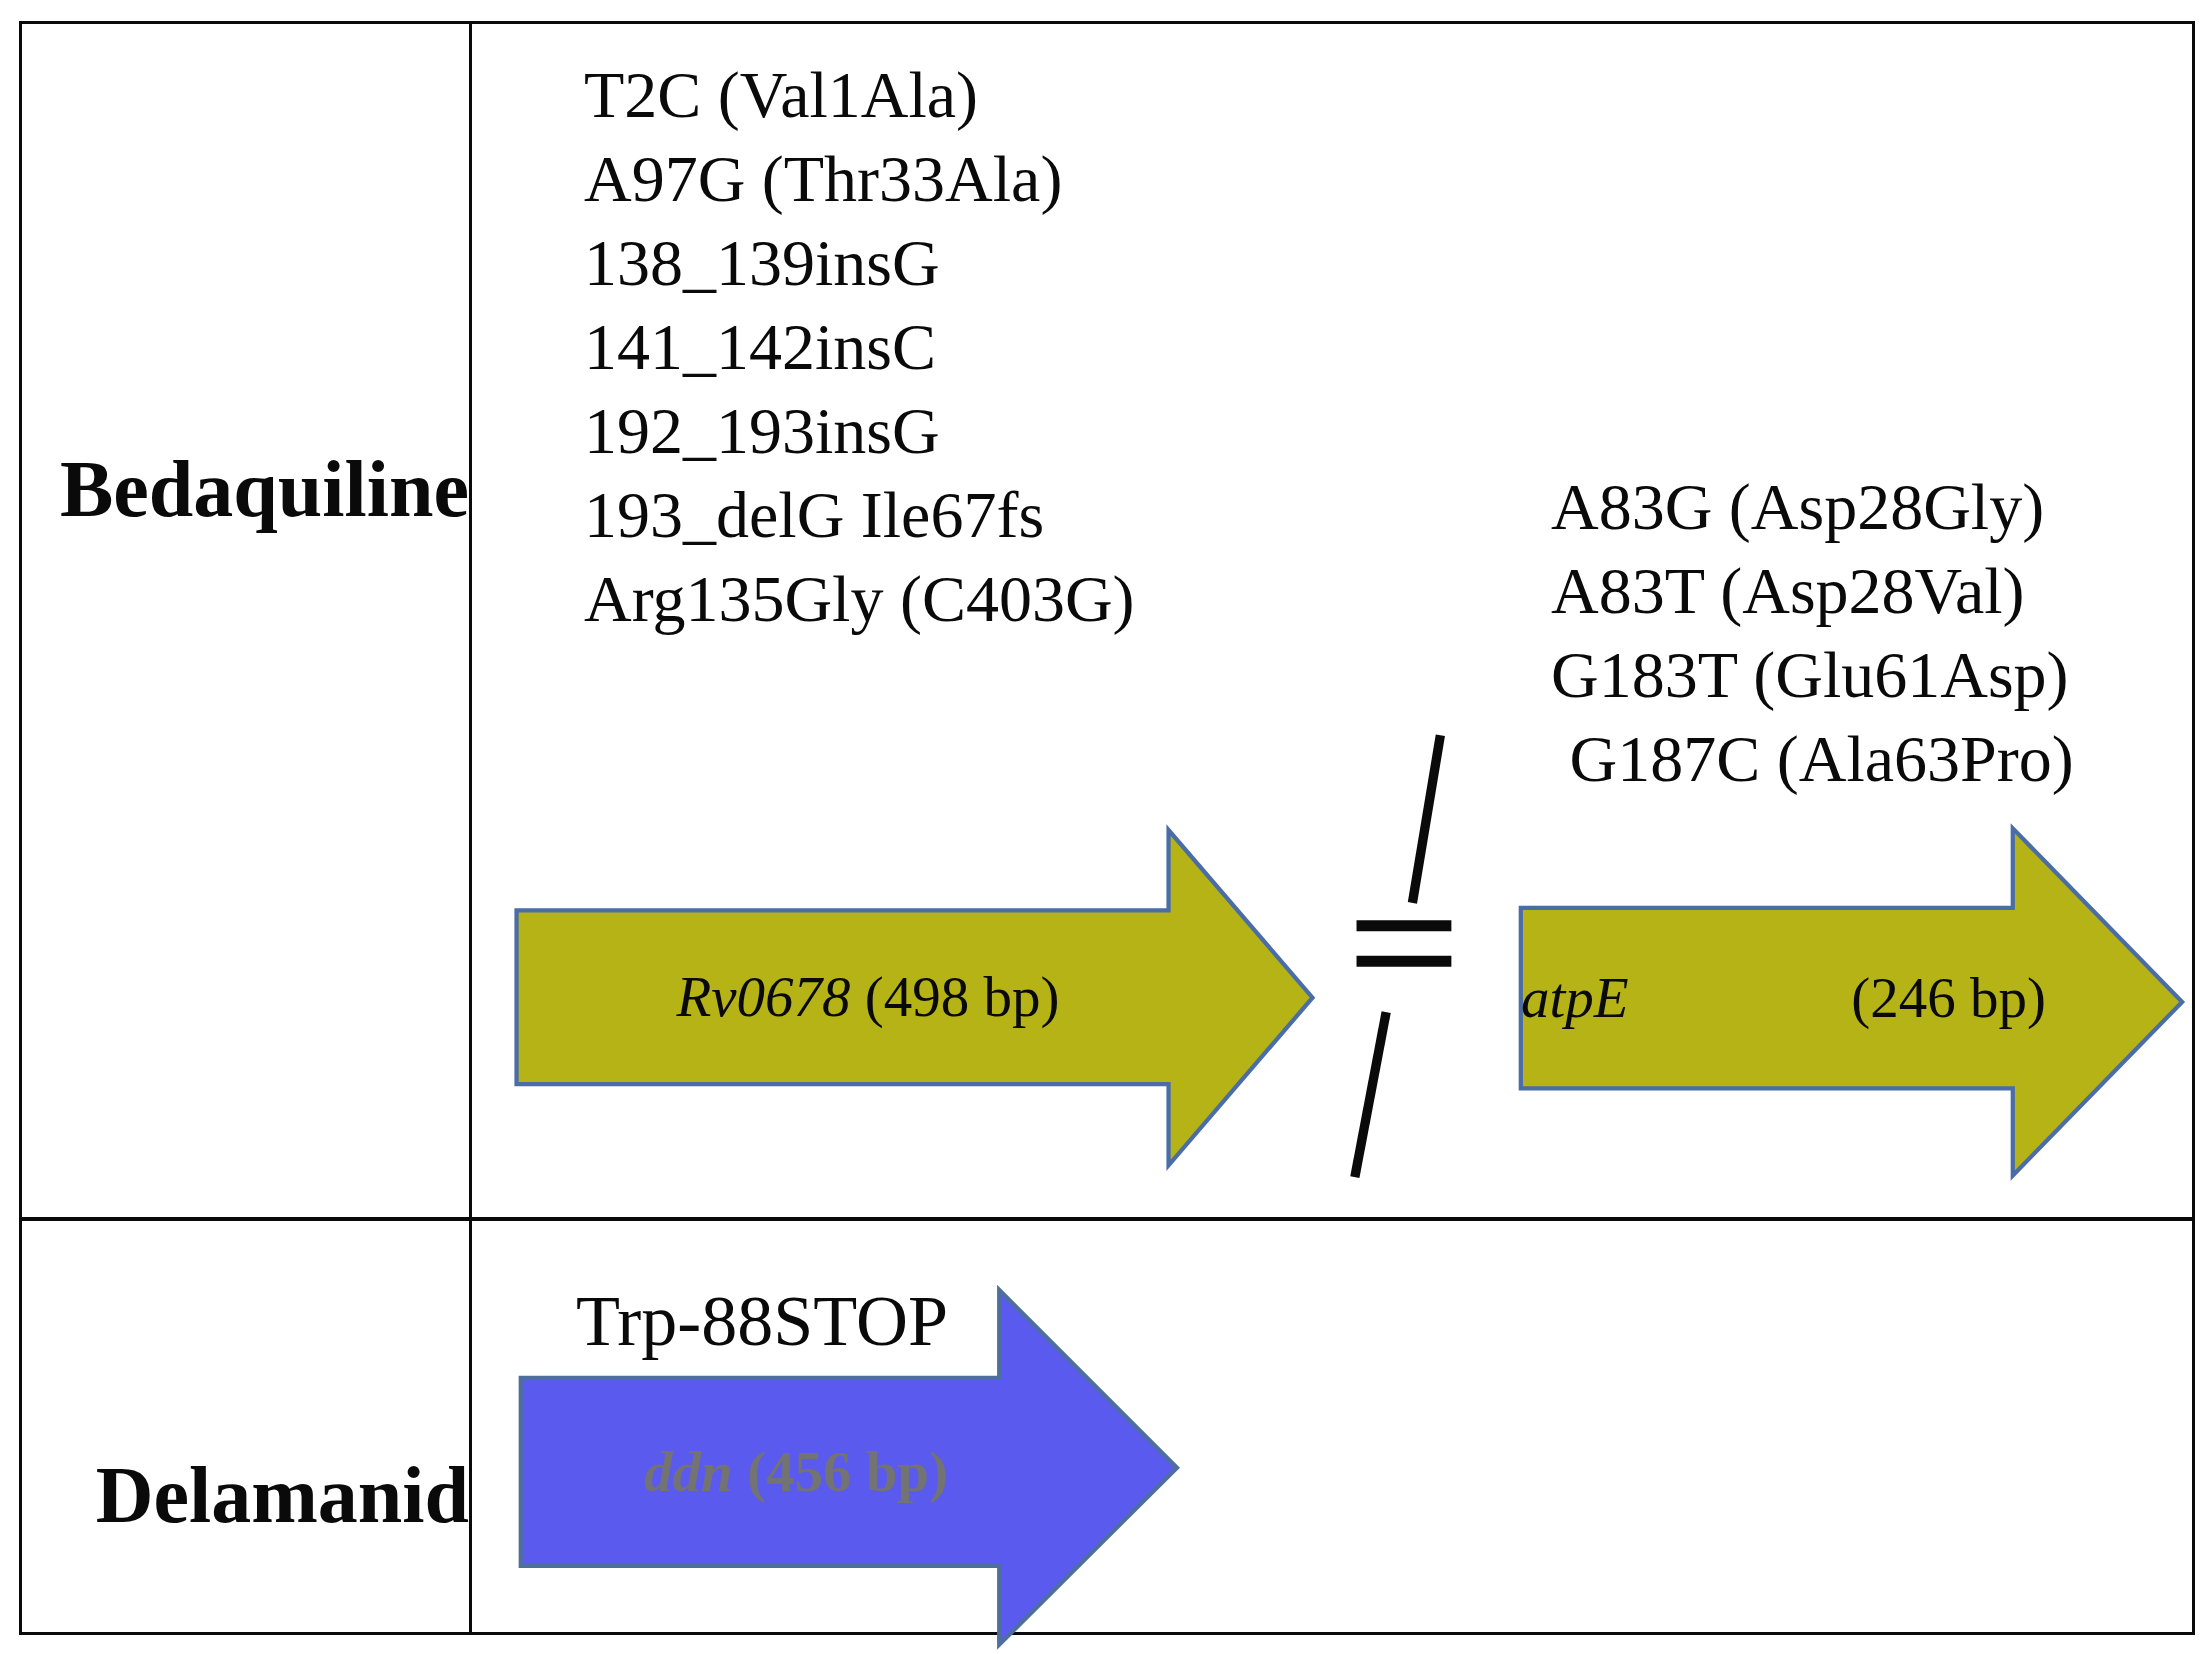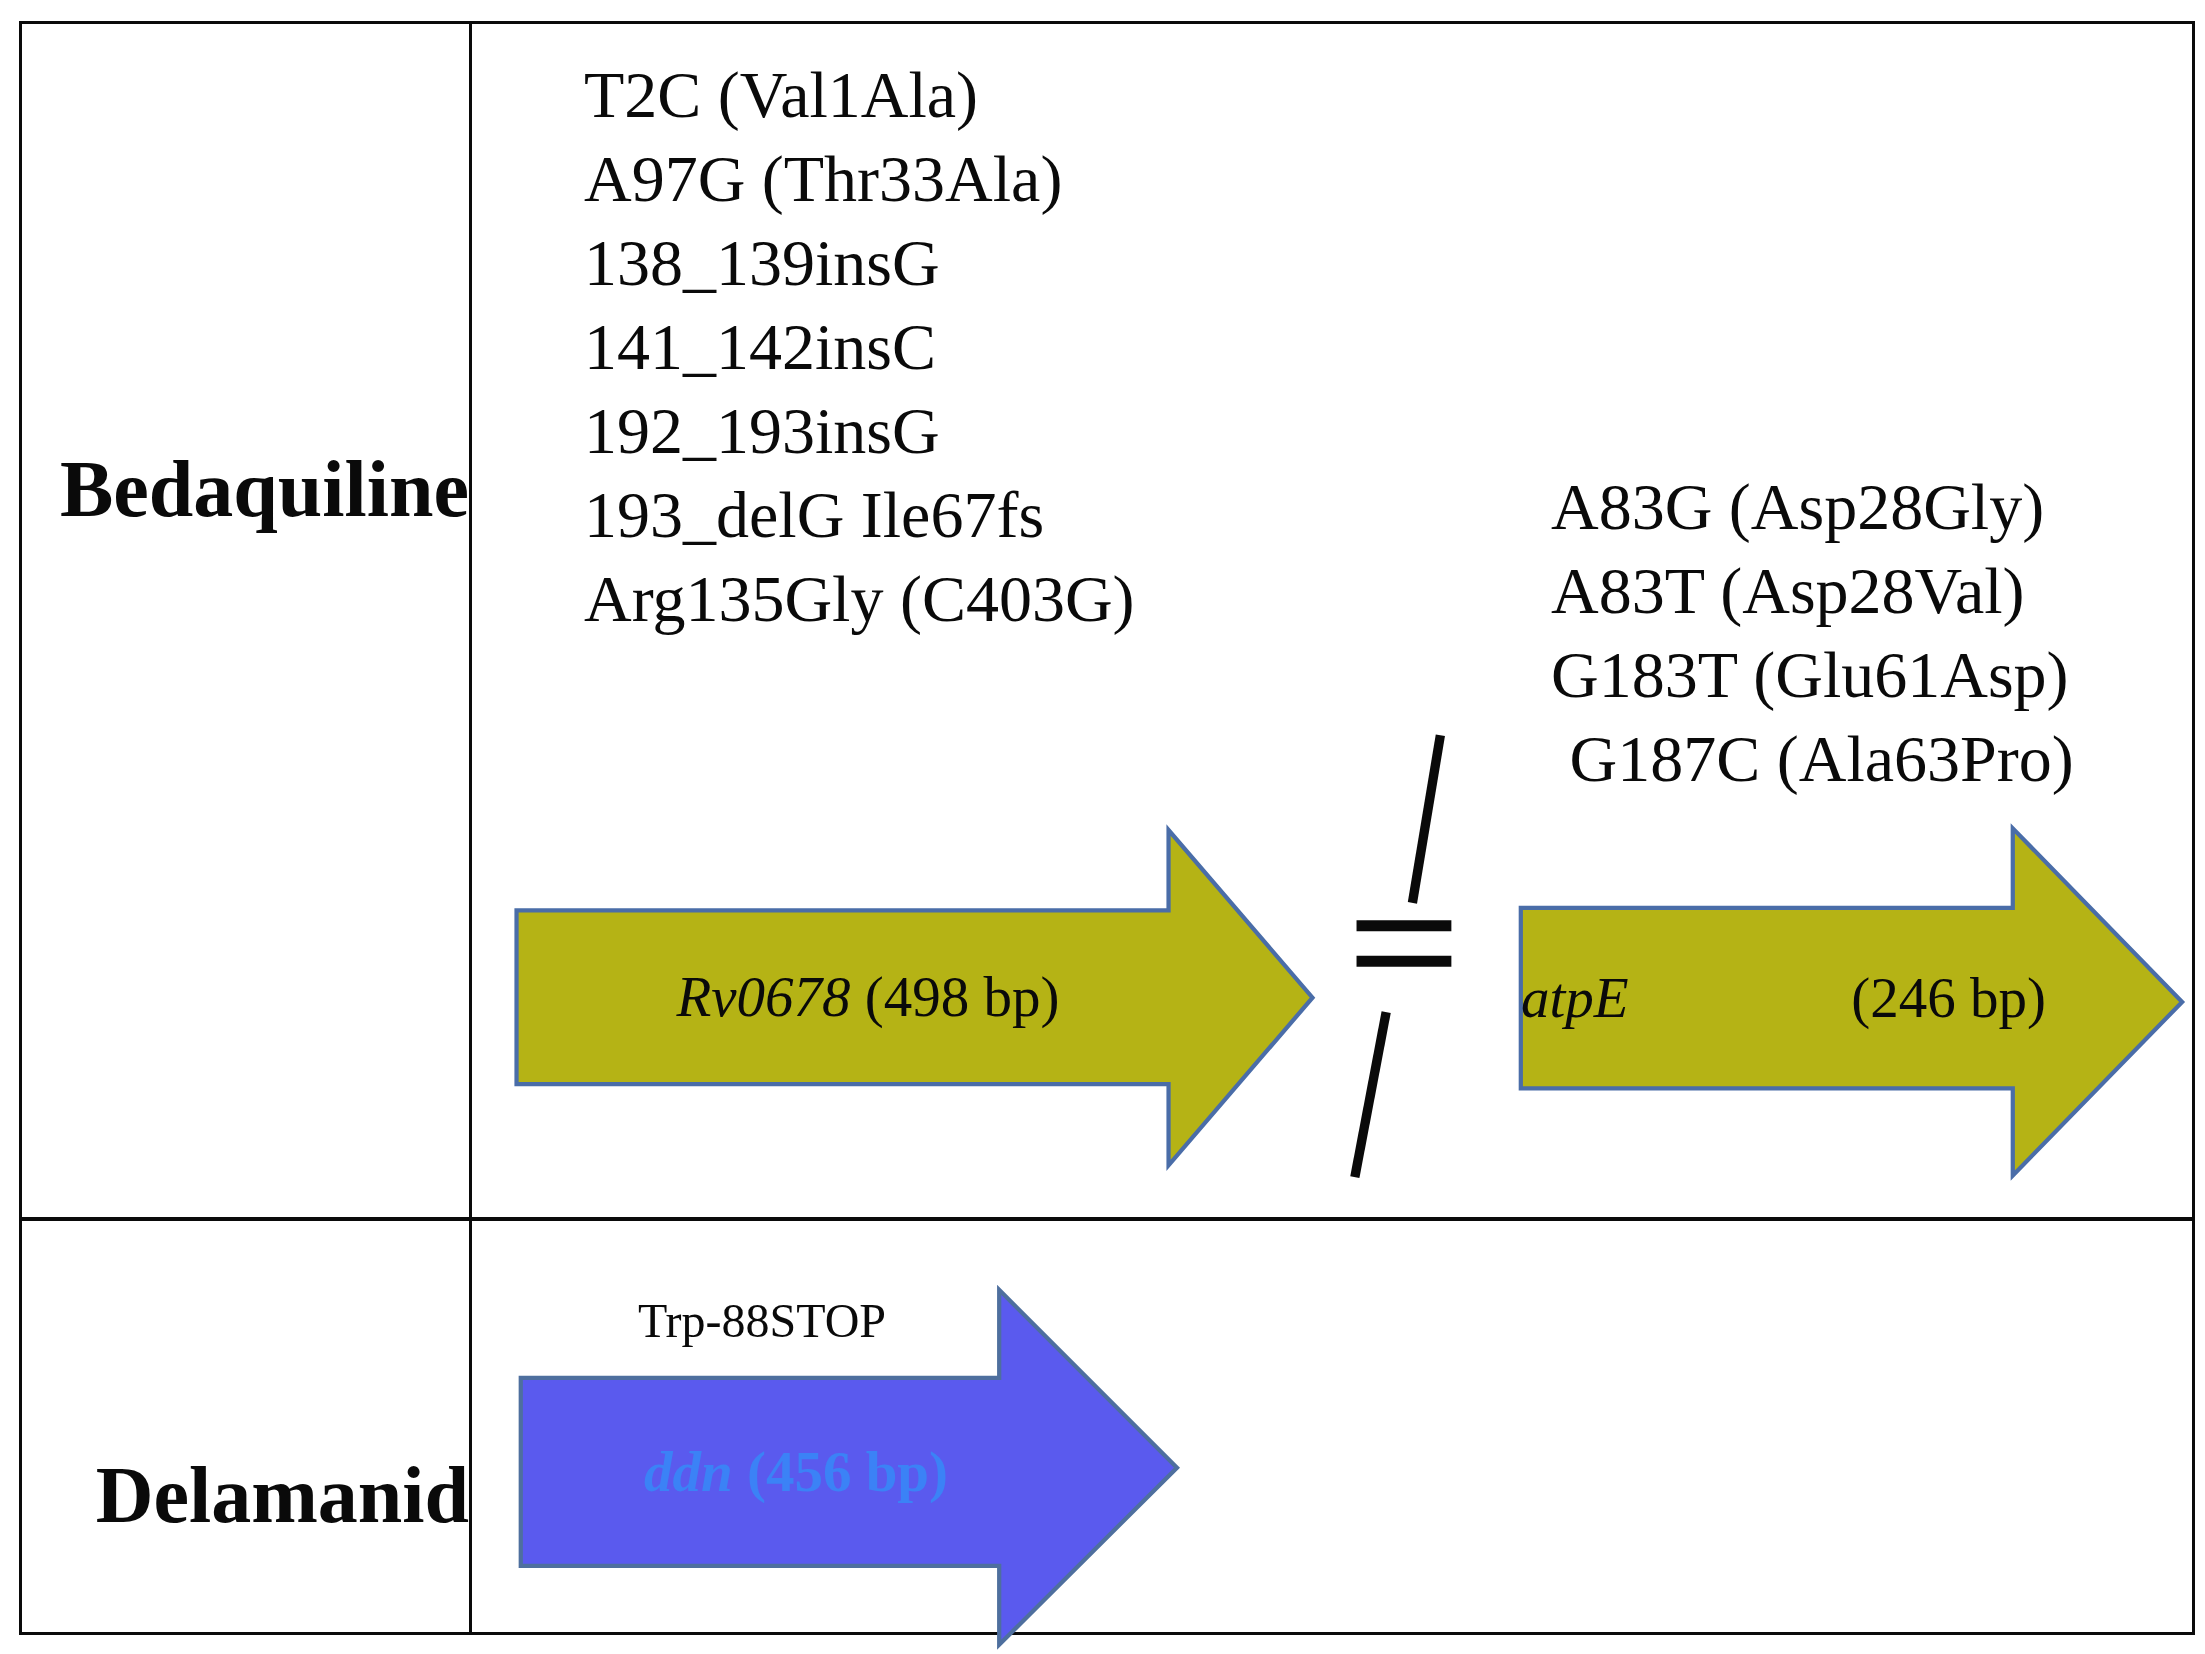--- a/index.html
+++ b/index.html
@@ -21,30 +21,30 @@
     font-size:80px;font-weight:bold;line-height:85px;white-space:nowrap;
   }
   .drug-bdq{top:447px;}
   .drug-dlm{top:1405px;margin-top:48px;}
   .mut-list{font-size:66px;line-height:84px;white-space:nowrap;}
   .list-rv{left:584px;top:53px;}
   .list-atpe{left:1551px;top:465px;}
   .indent-1{padding-left:18.6px;}
   .trp-label{
     left:525px;top:1279px;width:474px;text-align:center;
-    font-size:48px;line-height:84px;white-space:nowrap;
+    font-size:72px;line-height:84px;white-space:nowrap;
   }
   
   .arrow-label{
     display:flex;align-items:center;justify-content:center;
     font-size:57px;line-height:86px;white-space:pre;
   }
   .lab-rv{left:542px;top:910px;width:652px;height:174px;}
   .lab-atpe{left:1521px;top:908px;width:525px;height:180px;justify-content:space-between;}
-  .lab-ddn{left:546px;top:1378px;width:500px;height:188px;color:#3b82f6;font-weight:bold;}
+  .lab-ddn{left:546px;top:1378px;width:500px;height:188px;color:#737373;font-weight:bold;}
   .gene-name{font-style:italic;}
   .overlay-svg{left:0;top:0;width:2205px;height:1655px;}
 </style>
 </head>
 <body>
 
 <div class="abs frame"></div>
 <div class="abs col-div"></div>
 <div class="abs row-div"></div>
 

